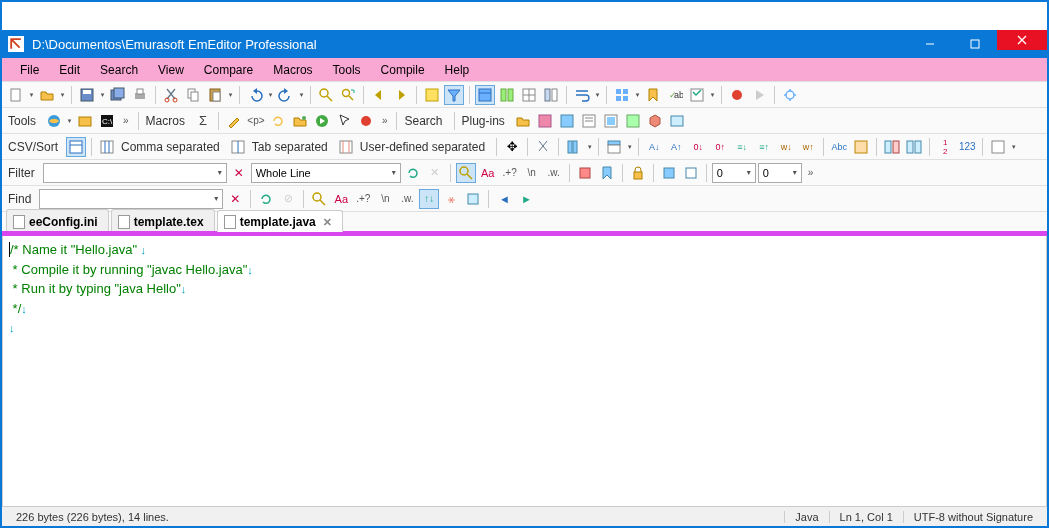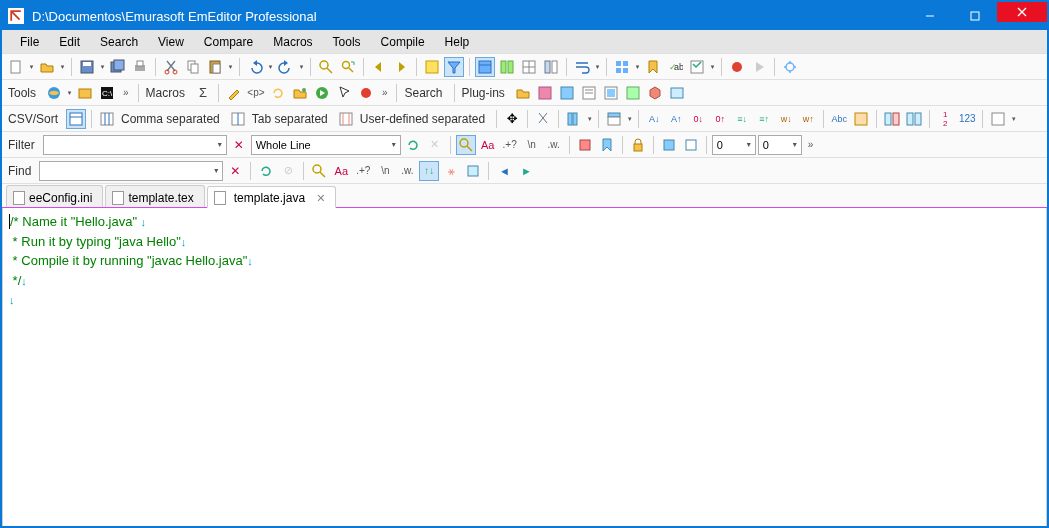--- a/index.html
+++ b/index.html
@@ -1,40 +1,40 @@
 <!DOCTYPE html>
 <html><head>
 <meta charset="utf-8">
 <style>
 * { margin:0; padding:0; box-sizing:border-box; font-family:"Segoe UI",Tahoma,sans-serif; }
 body { width:1049px; height:528px; background:#fff; overflow:hidden; }
 .window { width:100%; height:100%; border:2px solid #0a78d6; display:flex; flex-direction:column; }
-.titlebar { background:#0a78d6; height:28px; display:flex; align-items:center; color:#fff; font-size:13px; padding-left:6px; }
+.titlebar { background:#0a78d6; height:28px; display:flex; align-items:center; color:#fff; font-size:13px; padding-left:6px;margin-top:28px; }
 .titlebar .app-icon { width:16px; height:16px; background:#fff; margin-right:8px; display:flex; align-items:center; justify-content:center; }
 .titlebar .app-icon svg { width:12px; height:12px; }
 .titlebar .spacer { flex:1; }
 .titlebar .win-btn { width:45px; height:20px; display:flex; align-items:center; justify-content:center; cursor:pointer; }
 .titlebar .win-btn.close { background:#e81123; width:50px; height:20px; margin-top:-8px; }
-.menubar { background:#e5e5e5; height:24px; display:flex; align-items:center; padding:0 8px; font-size:12px; border-bottom:1px solid #e0e0e0; }
+.menubar { background:#f9a8d4; height:24px; display:flex; align-items:center; padding:0 8px; font-size:12px; border-bottom:1px solid #e0e0e0; }
 .menubar .menu-item { padding:2px 10px; cursor:pointer; }
 .toolbar { background:#fafafa; height:26px; display:flex; align-items:center; padding:0 4px; gap:2px; border-bottom:1px solid #e0e0e0; font-size:11px; }
 .tb-label { padding:0 6px 0 2px; color:#333; font-size:12px; }
 .tb-btn { width:20px; height:20px; display:flex; align-items:center; justify-content:center; cursor:pointer; border:1px solid transparent; }
 .tb-btn.active { background:#cce4f7; border:1px solid #6aa8de; }
 .tb-sep { width:1px; height:18px; background:#ccc; margin:0 3px; }
 .tb-drop { width:7px; height:20px; display:flex; align-items:center; justify-content:center; cursor:pointer; font-size:7px; color:#555; }
 .combo { height:20px; border:1px solid #aaa; background:#fff; font-size:11px; min-width:40px; display:flex; align-items:center; padding:0 4px; }
 .combo.lg { flex:0 0 184px; }
 .combo.md { flex:0 0 150px; }
 .combo.sm { flex:0 0 44px; }
 .combo .arrow { margin-left:auto; font-size:8px; color:#555; }
 .chevrons{ font-size:10px; color:#555; padding:0 4px; cursor:pointer; }
-.tabs { background:#fafafa; height:24px; display:flex; align-items:flex-end; padding:0 4px; border-bottom:1px solid #d946ef; font-size:12px; }
+.tabs { background:#fafafa; height:24px; display:flex; align-items:flex-end; padding:0 4px; border-bottom:5px solid #d946ef; font-size:12px;font-weight:bold; }
 .tab { height:22px; padding:2px 10px 0 6px; border:1px solid #ccc; background:#f0f0f0; margin-right:2px; display:flex; align-items:center; gap:4px; border-bottom:none; border-radius:3px 3px 0 0; cursor:pointer; }
-.tab.active { background:#fff; border-bottom:1px solid #fff; position:relative; top:1px;gap:8px; }
+.tab.active { background:#fff; border-bottom:1px solid #fff; position:relative; top:1px; }
 .tab .close-x { font-size:11px; color:#888; margin-left:3px; }
 .doc-icon { width:12px; height:14px; border:1px solid #999; background:#fff; position:relative; }
 .editor { flex:1; background:#fff; position:relative; font-family:Consolas,"Courier New",monospace; font-size:13px; padding:4px 6px; overflow-y:scroll; border-left:1px solid #ccc; border-right:1px solid #ccc; }
 .line { white-space:pre; line-height:1.5; }
 .comment { color:#008000; }
 .eol { color:#00a0c0; font-size:11px; }
 .cursor { border-left:1px solid #000; }
 .statusbar { height:20px; background:#f0f0f0; border-top:1px solid #ccc; display:flex; align-items:center; font-size:11px; padding:0 4px; color:#333; }
 .statusbar .cell { padding:0 10px; border-left:1px solid #ccc; }
 .statusbar .cell:first-child { border-left:none; flex:1; }
@@ -650,19 +650,25 @@
       </div>
     <div class="tab active">
         <span class="doc-icon"></span>
         <span>template.java</span>
         <span class="close-x">✕</span>
       </div>
   </div>
 
   <div class="editor">
     <div class="line"><span class="cursor"></span><span class="comment">/* Name it "Hello.java" </span><span class="eol">↓</span></div>
+    <div class="line"><span class="comment"> * Compile it by running "javac Hello.java"</span><span class="eol">↓</span></div>
     <div class="line"><span class="comment"> * Run it by typing "java Hello"</span><span class="eol">↓</span></div>
-    <div class="line"><span class="comment"> * Compile it by running "javac Hello.java"</span><span class="eol">↓</span></div>
     <div class="line"><span class="comment"> */</span><span class="eol">↓</span></div>
     <div class="line"><span class="eol">↓</span></div>
   </div>
 
+  <div class="statusbar">
+    <div class="cell">226 bytes (226 bytes), 14 lines.</div>
+    <div class="cell">Java</div>
+    <div class="cell">Ln 1, Col 1</div>
+    <div class="cell">UTF-8 without Signature</div>
+  </div>
 </div>
 
 </body></html>

